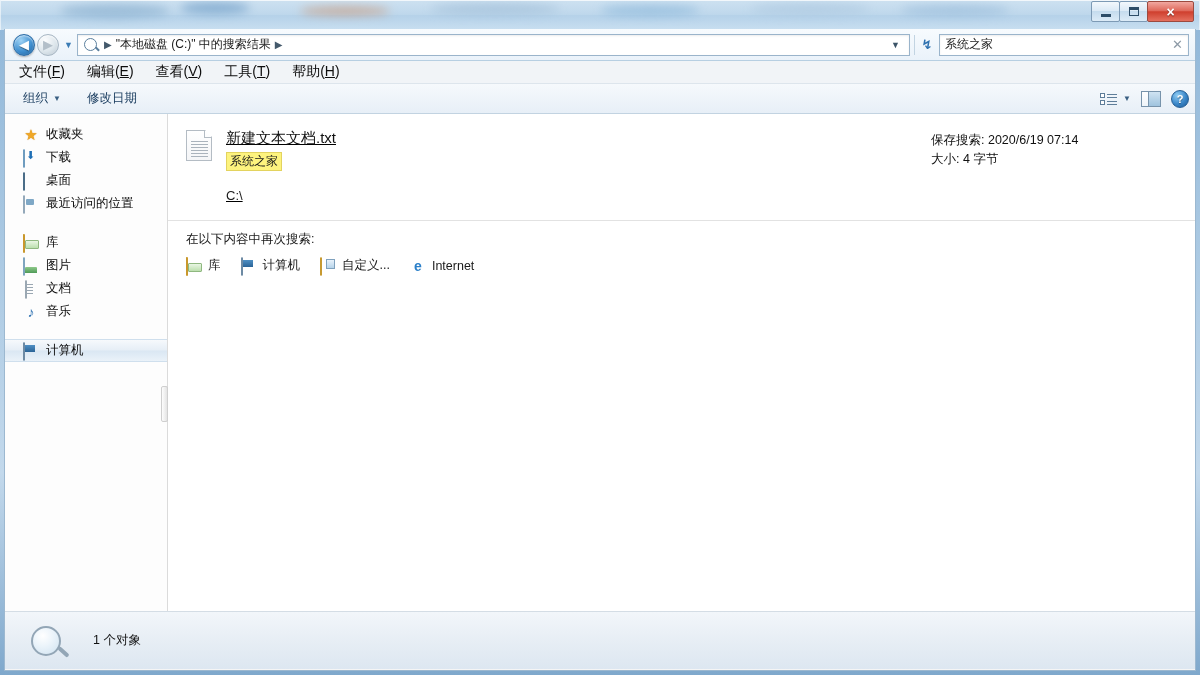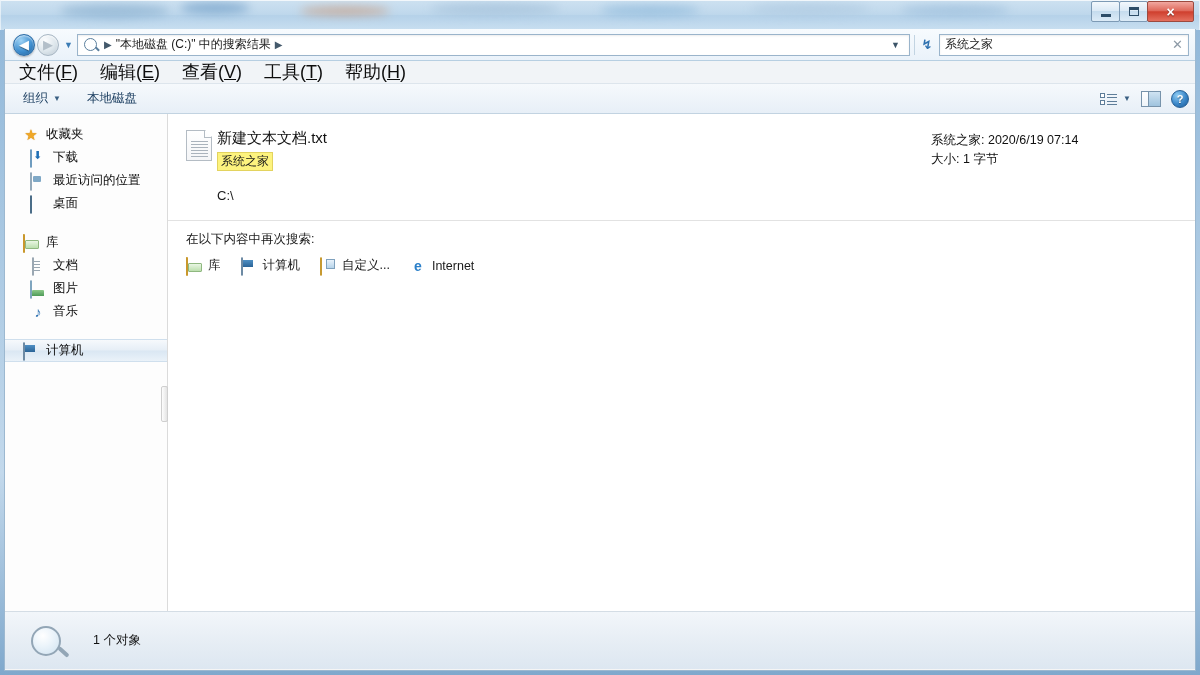--- a/index.html
+++ b/index.html
@@ -105,21 +105,21 @@
     box-shadow: inset 0 1px 2px rgba(0,0,0,.08);
   }
   #searchbox .sval { font-size: 12px; color: #1b1b1b; flex: 1; }
   #searchbox .sclear { color: #8d9aa6; font-size: 13px; }
 
   
   #menubar {
     height: 23px; background: #f1f4f7; border-bottom: 1px solid #dde5ec;
     display: flex; align-items: center; padding-left: 14px;
   }
-  .menuitem { font-size: 18px; color: #0d0d0d; margin-right: 22px; }
+  .menuitem { font-size: 14px; color: #0d0d0d; margin-right: 22px; }
   .menuitem u { text-decoration: underline; }
 
   
   #cmdbar {
     height: 30px; background: linear-gradient(180deg,#f6f9fc 0%,#e7eff7 100%);
     border-bottom: 1px solid #c2d3e1;
     display: flex; align-items: center; padding: 0 6px 0 18px;
   }
   .cmdbtn { font-size: 12.5px; color: #16395c; display: flex; align-items: center; margin-right: 26px; text-align: right; }
   .cmdbtn .caret { font-size: 8px; margin-left: 5px; color: #3a5f82; }
@@ -143,21 +143,21 @@
   #bodysplit { display: flex; height: 497px; background: #fff; }
 
   
   #sidebar {
     width: 163px; background: #fdfdfd; border-right: 1px solid #dbdbdb;
     padding-top: 9px; position: relative; flex: none;
   }
   .navrow {
     height: 23px; display: flex; align-items: center; padding-left: 18px; cursor: default;
   }
-  .navrow.child { padding-left: 25px; }
+  .navrow.child { padding-left: 18px; }
   .navrow.selected {
     background: linear-gradient(180deg,#f6f9fc 0%,#e6eef6 48%,#dae7f3 52%,#eaf2f9 100%);
     border-top: 1px solid #cfdfed; border-bottom: 1px solid #cfdfed;
   }
   .navrow .nlabel { font-size: 12.5px; color: #0c0c0c; margin-left: 7px; white-space: nowrap; }
   .navgap { height: 16px; }
   .ico { width: 16px; height: 16px; flex: none; position: relative; }
 
   
   .ico-star { color: #f0a828; font-size: 15px; line-height: 16px; text-align: center;
@@ -263,21 +263,21 @@
   .txticon::before {
     content: ""; position: absolute; right: -1px; top: -1px;
     border-width: 0 7px 7px 0; border-style: solid;
     border-color: transparent #ffffff transparent transparent;
     box-shadow: -1px 1px 0 #b4bcc4;
   }
   .txticon .lines {
     position: absolute; left: 4px; top: 10px; width: 17px; height: 1px; background: #aab3bc;
     box-shadow: 0 3px 0 #aab3bc, 0 6px 0 #aab3bc, 0 9px 0 #aab3bc, 0 12px 0 #aab3bc, 0 15px 0 #aab3bc;
   }
-  .fileinfo { margin-left: 5px; flex: 1; }
+  .fileinfo { margin-left: 14px; flex: 1; text-decoration: underline; }
   .filename { font-size: 15px; color: #111; line-height: 19px; }
   .matchwrap { margin-top: 4px; }
   .matchhl {
     display: inline-block; font-size: 12px; line-height: 15px; padding: 1px 3px;
     background: #fdf37e; border: 1px solid #e3d35f; color: #1a1a1a;
   }
   .filepath { font-size: 13px; color: #1a1a1a; margin-top: 17px; }
   .filemeta { width: 250px; padding-top: 3px; }
   .filemeta div { font-size: 12.5px; color: #111; line-height: 19px; }
   #contentsep {
@@ -367,21 +367,21 @@
     <div class="menuitem"><span>工具</span>(<u>T</u>)</div>
     <div class="menuitem"><span>帮助</span>(<u>H</u>)</div>
   </div>
 
   <div id="cmdbar">
     <div class="cmdbtn">
       <span>组织</span>
       <span class="caret">▼</span>
     </div>
     <div class="cmdbtn">
-      <span>本地磁盘</span>
+      <span>修改日期</span>
     </div>
 
     <div id="cmdright">
       <div class="viewicon">
         <i style="left:0;top:1px;width:5px;height:5px;border:1px solid #5e7d99;background:#fff;"></i>
         <i style="left:0;top:8px;width:5px;height:5px;border:1px solid #5e7d99;background:#fff;"></i>
         <i style="left:7px;top:2px;width:10px;height:1px;"></i>
         <i style="left:7px;top:5px;width:10px;height:1px;"></i>
         <i style="left:7px;top:9px;width:10px;height:1px;"></i>
         <i style="left:7px;top:12px;width:10px;height:1px;"></i>
@@ -401,41 +401,41 @@
 
       <div class="navrow">
         <span class="ico ico-star">★</span>
         <span class="nlabel">收藏夹</span>
       </div>
       <div class="navrow child">
         <span class="ico"><span class="ico-dl"></span></span>
         <span class="nlabel">下载</span>
       </div>
       <div class="navrow child">
+        <span class="ico"><span class="ico-desktop"></span></span>
+        <span class="nlabel">桌面</span>
+      </div>
+      <div class="navrow child">
         <span class="ico"><span class="ico-recent"></span></span>
         <span class="nlabel">最近访问的位置</span>
-      </div>
-      <div class="navrow child">
-        <span class="ico"><span class="ico-desktop"></span></span>
-        <span class="nlabel">桌面</span>
       </div>
 
       <div class="navgap"></div>
 
       <div class="navrow">
         <span class="ico"><span class="ico-lib"></span></span>
         <span class="nlabel">库</span>
       </div>
       <div class="navrow child">
+        <span class="ico"><span class="ico-pic"></span></span>
+        <span class="nlabel">图片</span>
+      </div>
+      <div class="navrow child">
         <span class="ico"><span class="ico-doc"></span></span>
         <span class="nlabel">文档</span>
-      </div>
-      <div class="navrow child">
-        <span class="ico"><span class="ico-pic"></span></span>
-        <span class="nlabel">图片</span>
       </div>
       <div class="navrow child">
         <span class="ico ico-music">♪</span>
         <span class="nlabel">音乐</span>
       </div>
 
       <div class="navgap"></div>
 
       <div class="navrow selected">
         <span class="ico"><span class="ico-computer"></span></span>
@@ -456,26 +456,26 @@
         </span>
         <div class="fileinfo">
           <div class="filename">新建文本文档.txt</div>
           <div class="matchwrap">
             <span class="matchhl">系统之家</span>
           </div>
           <div class="filepath">C:\</div>
         </div>
         <div class="filemeta">
           <div>
-            <span>系统之家:</span>
+            <span>保存搜索:</span>
             <span>2020/6/19 07:14</span>
           </div>
           <div>
             <span>大小:</span>
-            <span>1 字节</span>
+            <span>4 字节</span>
           </div>
         </div>
       </div>
 
       <div id="contentsep"></div>
 
       <div id="searchagain">
         <div class="sa-title">在以下内容中再次搜索:</div>
         <div id="sa-options">
           <div class="saopt">

